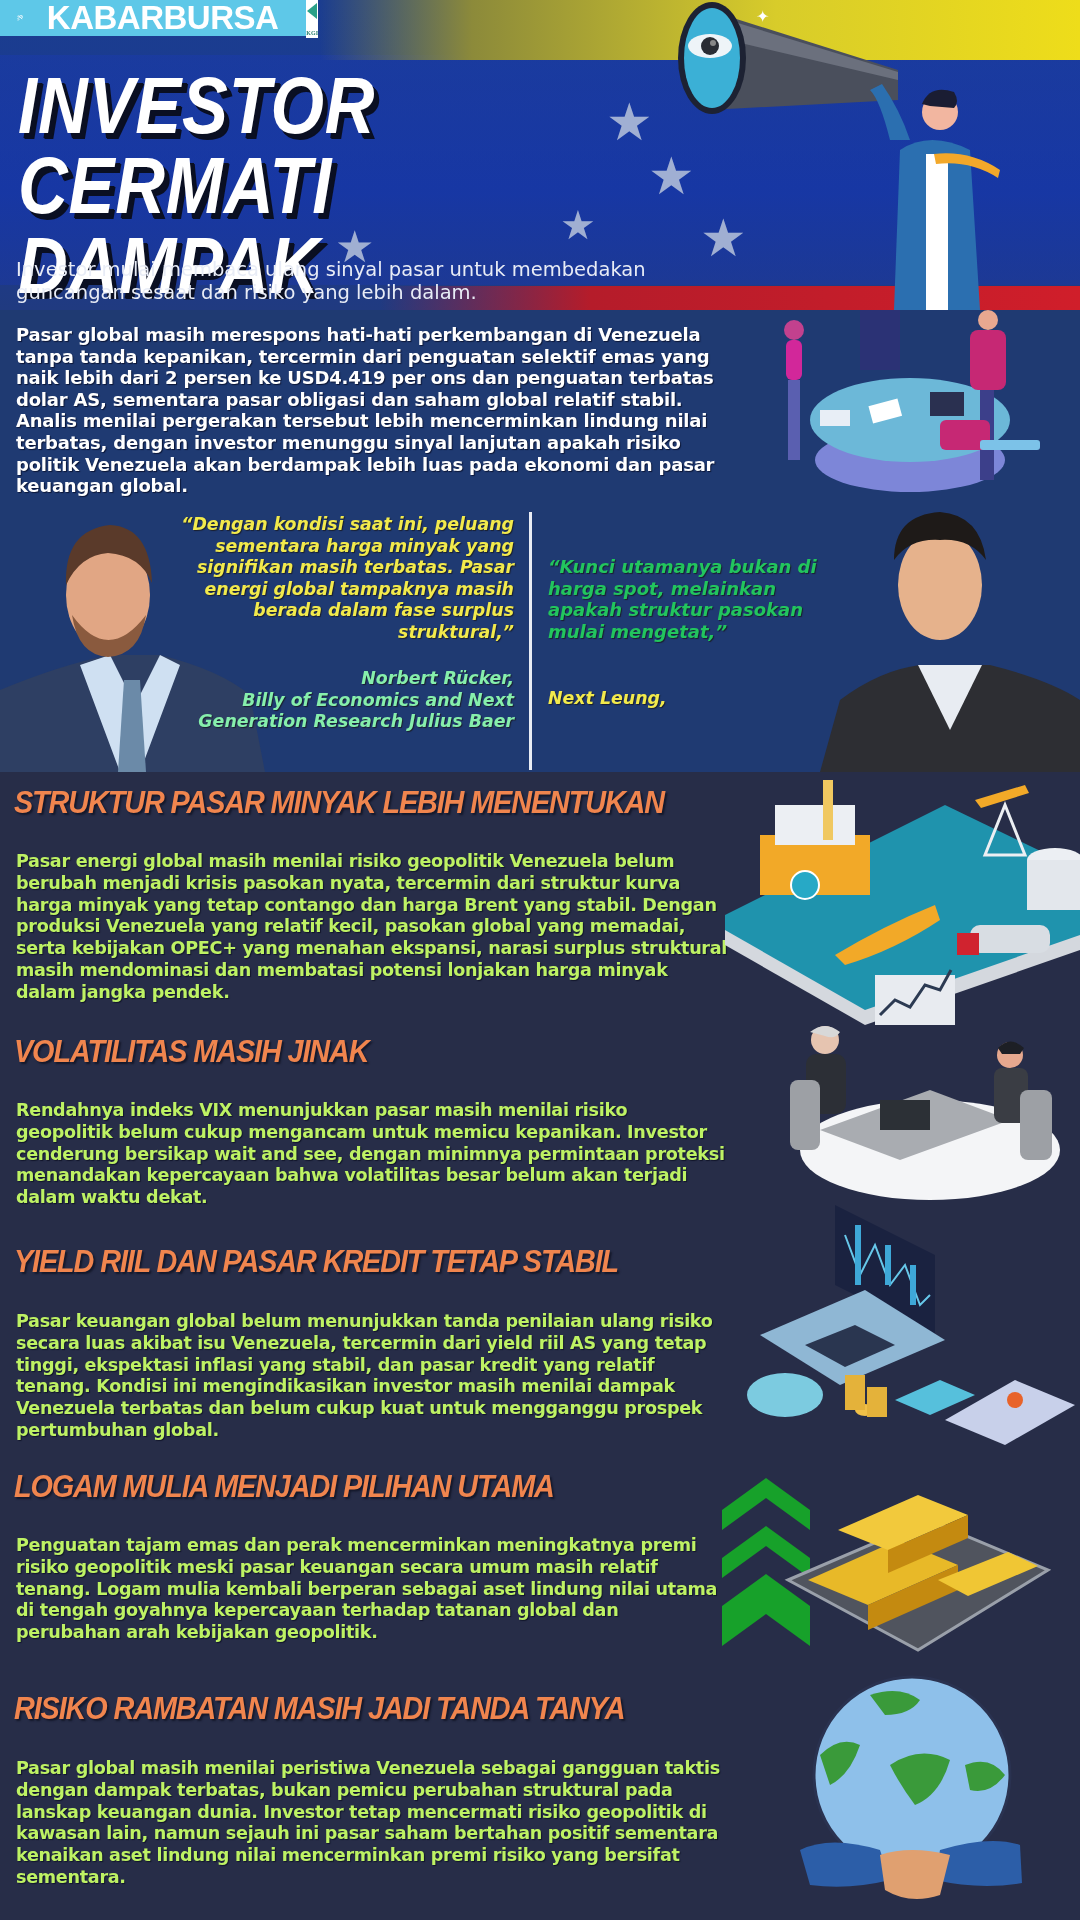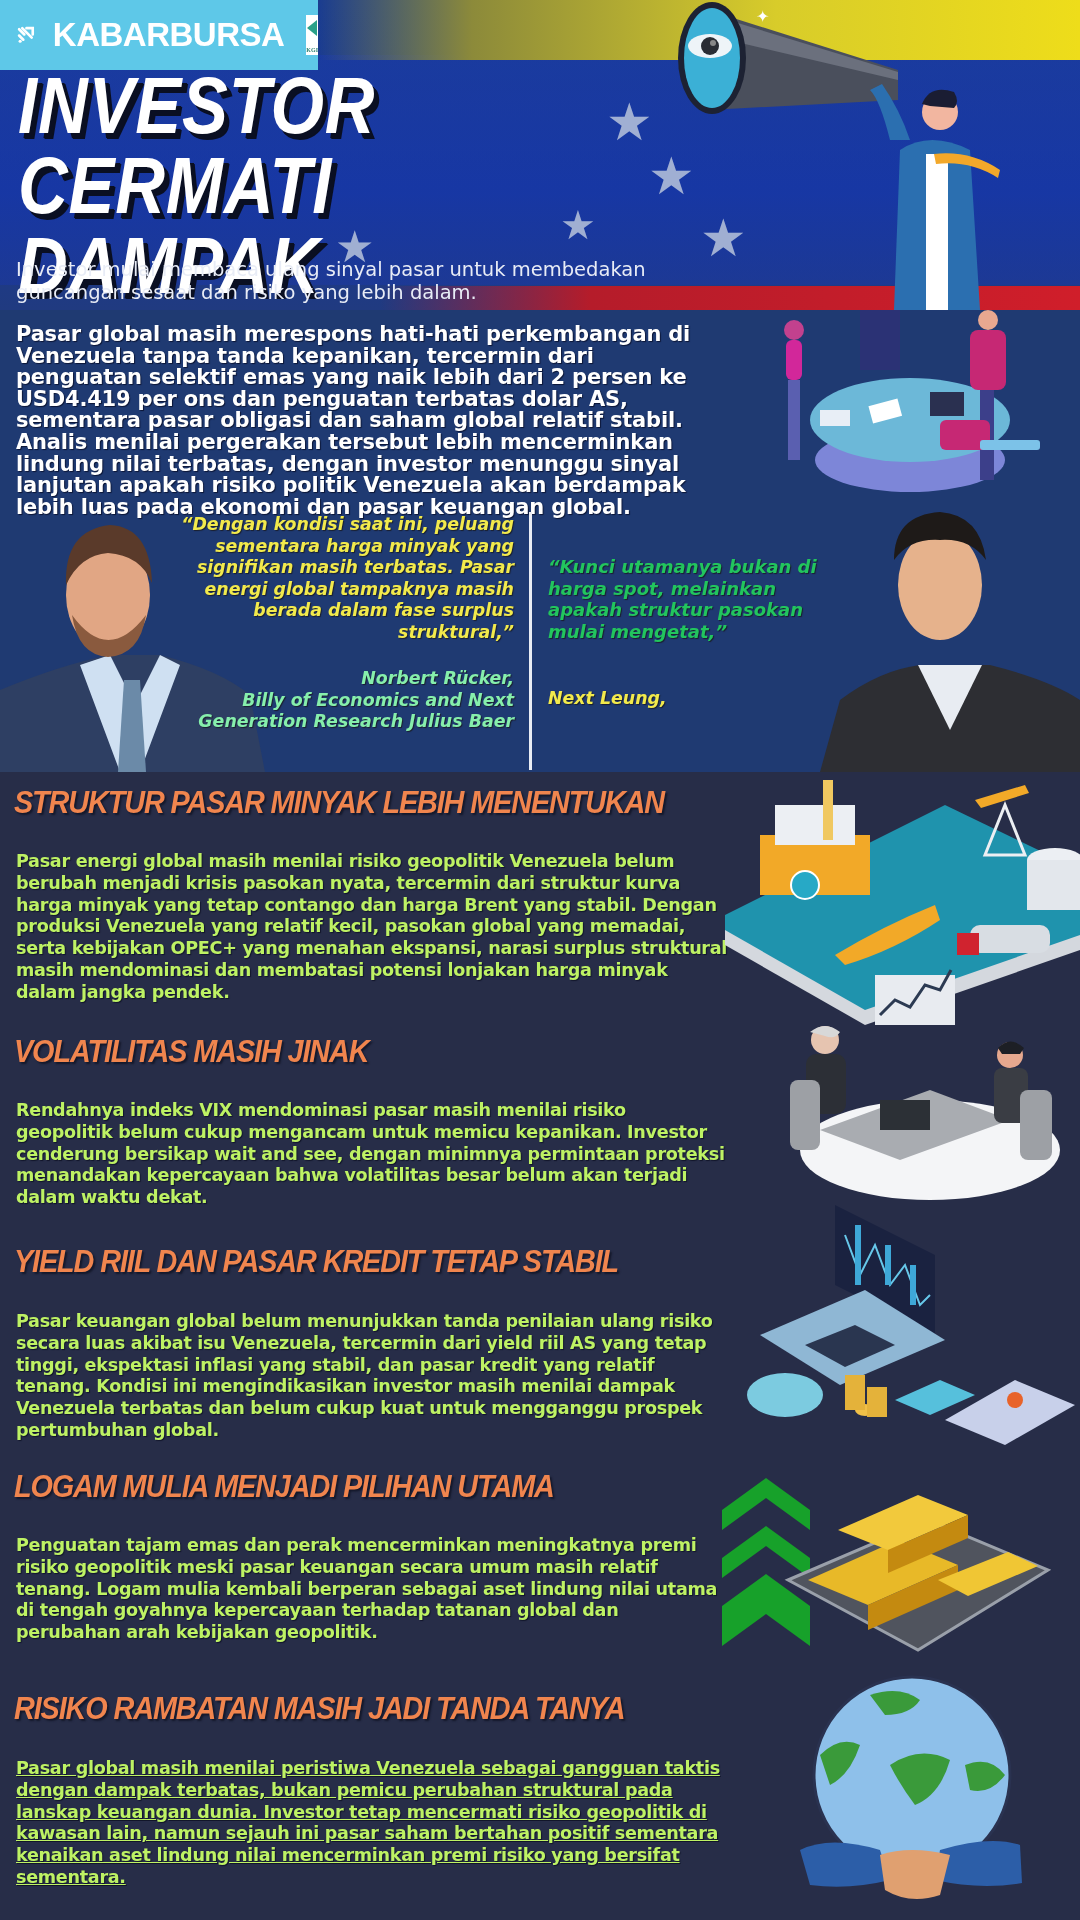--- a/index.html
+++ b/index.html
@@ -10,43 +10,43 @@
   .hero { position: absolute; left: 0; top: 0; width: 1080px; height: 310px; overflow: hidden;
     background: linear-gradient(180deg, #1b3d8f 0%, #1a3a92 60%, #203a80 100%); }
   .flag-yellow { position: absolute; left: 320px; top: 0; width: 760px; height: 60px;
     background: linear-gradient(90deg, rgba(200,190,60,0.0) 0%, #8c8a3a 20%, #d8cc2a 60%, #eedd1a 100%); }
   .flag-blue-band { position: absolute; left: 0; top: 55px; width: 1080px; height: 230px;
     background: linear-gradient(180deg, #1a3aa8 0%, #1535b0 60%, #1b38a0 100%); opacity: .6; }
   .flag-red { position: absolute; left: 380px; top: 286px; width: 700px; height: 24px;
     background: linear-gradient(90deg, rgba(200,30,40,0) 0%, #b51c2a 30%, #d01e2a 100%); }
   .star { position: absolute; color: #b8c4dc; font-size: 52px; line-height: 1; opacity: .85; }
 
-  .logo-bar { position: absolute; left: 0; top: 0; width: 318px; height: 70px; background: #5ec8e8;
-    display: flex; align-items: center; padding-left: 17px; gap: 18px; }
+  .logo-bar { position: absolute; left: 0; top: 0; width: 318px; height: 36px; background: #5ec8e8;
+    display: flex; align-items: center; padding-left: 17px; gap: 24px; }
   .logo-mark { width: 34px; height: 34px; position: relative; }
   .logo-text { font-family: "Liberation Sans", sans-serif; font-weight: 700; font-size: 33px; color: #fff; letter-spacing: -0.5px; }
   .kgi-badge { width: 18px; height: 40px; background: #fff; margin-left: 4px; display: flex; flex-direction: column; align-items: center; justify-content: space-between; padding: 2px 0; }
   .kgi-badge .k { width: 0; height: 0; border-top: 8px solid transparent; border-bottom: 8px solid transparent; border-right: 10px solid #2aa088; margin-top: 3px; }
   .kgi-badge .t { font-size: 6px; color: #2a8070; font-family: "Liberation Serif", serif; font-weight: 700; }
 
   .hero-title { position: absolute; left: 18px; top: 66px; width: 700px;
     font-family: "Liberation Sans", sans-serif; font-weight: 700; font-style: italic;
     font-size: 80px; line-height: 80px; color: #fff; letter-spacing: 1px; transform: scaleX(0.86); transform-origin: left top;
     text-shadow: 5px 5px 0 #0a0f22, 6px 6px 0 #0a0f22; }
   .hero-sub { position: absolute; left: 16px; top: 258px; width: 660px; font-family: "DejaVu Sans", sans-serif;
     font-size: 19.5px; line-height: 23px; color: #e8ecf6; font-weight: 400; }
 
   
   .scope { position: absolute; left: 668px; top: 0; width: 320px; height: 120px; }
   .man { position: absolute; left: 870px; top: 80px; width: 130px; height: 230px; }
 
   
   .intro-band { position: absolute; left: 0; top: 310px; width: 1080px; height: 462px; background: #1f3a72; }
   .intro-text { position: absolute; left: 16px; top: 324px; width: 700px; font-family: "DejaVu Sans", sans-serif; font-weight: 700;
-    font-size: 21px; line-height: 21.6px; color: #fff; text-shadow: 1px 1px 1px #0c1636; letter-spacing: -0.2px; }
+    font-size: 18px; line-height: 21.6px; color: #fff; text-shadow: 1px 1px 1px #0c1636; letter-spacing: -0.2px; }
 
   .meeting { position: absolute; left: 760px; top: 310px; width: 310px; height: 200px; }
 
   
   .portrait { position: absolute; overflow: hidden; }
   .portrait-left { left: 0; top: 505px; width: 270px; height: 267px; }
   .portrait-right { left: 820px; top: 490px; width: 260px; height: 282px; }
 
   .quote-left { position: absolute; left: 170px; top: 514px; width: 344px; text-align: right;
     font-family: "DejaVu Sans", sans-serif; font-weight: 700; font-style: italic; font-size: 17.4px; line-height: 21.6px;
@@ -175,30 +175,30 @@
 <div class="quote-right-name">
   <div>Next Leung,</div>
 </div>
 
 <div class="sections-bg"></div>
 
 <h2 class="sec-h" style="top:786px;">STRUKTUR PASAR MINYAK LEBIH MENENTUKAN</h2>
 <p class="sec-p" style="top:851px;">Pasar energi global masih menilai risiko geopolitik Venezuela belum berubah menjadi krisis pasokan nyata, tercermin dari struktur kurva harga minyak yang tetap contango dan harga Brent yang stabil. Dengan produksi Venezuela yang relatif kecil, pasokan global yang memadai, serta kebijakan OPEC+ yang menahan ekspansi, narasi surplus struktural masih mendominasi dan membatasi potensi lonjakan harga minyak dalam jangka pendek.</p>
 
 <h2 class="sec-h" style="top:1035px;">VOLATILITAS MASIH JINAK</h2>
-<p class="sec-p" style="top:1100px;">Rendahnya indeks VIX mendominasi pasar masih menilai risiko geopolitik belum cukup mengancam untuk memicu kepanikan. Investor cenderung bersikap wait and see, dengan minimnya permintaan proteksi menandakan kepercayaan bahwa volatilitas besar belum akan terjadi dalam waktu dekat.</p>
+<p class="sec-p" style="top:1100px;">Rendahnya indeks VIX menunjukkan pasar masih menilai risiko geopolitik belum cukup mengancam untuk memicu kepanikan. Investor cenderung bersikap wait and see, dengan minimnya permintaan proteksi menandakan kepercayaan bahwa volatilitas besar belum akan terjadi dalam waktu dekat.</p>
 
 <h2 class="sec-h" style="top:1245px;">YIELD RIIL DAN PASAR KREDIT TETAP STABIL</h2>
 <p class="sec-p" style="top:1311px;">Pasar keuangan global belum menunjukkan tanda penilaian ulang risiko secara luas akibat isu Venezuela, tercermin dari yield riil AS yang tetap tinggi, ekspektasi inflasi yang stabil, dan pasar kredit yang relatif tenang. Kondisi ini mengindikasikan investor masih menilai dampak Venezuela terbatas dan belum cukup kuat untuk mengganggu prospek pertumbuhan global.</p>
 
 <h2 class="sec-h" style="top:1470px;">LOGAM MULIA MENJADI PILIHAN UTAMA</h2>
 <p class="sec-p" style="top:1535px;">Penguatan tajam emas dan perak mencerminkan meningkatnya premi risiko geopolitik meski pasar keuangan secara umum masih relatif tenang. Logam mulia kembali berperan sebagai aset lindung nilai utama di tengah goyahnya kepercayaan terhadap tatanan global dan perubahan arah kebijakan geopolitik.</p>
 
 <h2 class="sec-h" style="top:1692px;">RISIKO RAMBATAN MASIH JADI TANDA TANYA</h2>
-<p class="sec-p" style="top:1758px;text-decoration:underline;">Pasar global masih menilai peristiwa Venezuela sebagai gangguan taktis dengan dampak terbatas, bukan pemicu perubahan struktural pada lanskap keuangan dunia. Investor tetap mencermati risiko geopolitik di kawasan lain, namun sejauh ini pasar saham bertahan positif sementara kenaikan aset lindung nilai mencerminkan premi risiko yang bersifat sementara.</p>
+<p class="sec-p" style="top:1758px;">Pasar global masih menilai peristiwa Venezuela sebagai gangguan taktis dengan dampak terbatas, bukan pemicu perubahan struktural pada lanskap keuangan dunia. Investor tetap mencermati risiko geopolitik di kawasan lain, namun sejauh ini pasar saham bertahan positif sementara kenaikan aset lindung nilai mencerminkan premi risiko yang bersifat sementara.</p>
 
 <svg class="illus" style="left:725px;top:775px;width:355px;height:250px;" viewBox="0 0 355 250">
   <polygon points="0,150 220,40 355,105 355,175 140,250 0,170" fill="#d4d8de"></polygon>
   <polygon points="0,140 220,30 355,95 355,160 140,235 0,155" fill="#1f93ad"></polygon>
   <rect x="35" y="60" width="110" height="60" fill="#f2a928"></rect>
   <rect x="50" y="30" width="80" height="40" fill="#eceff3"></rect>
   <rect x="98" y="5" width="10" height="60" fill="#f0c860"></rect>
   <circle cx="80" cy="110" r="14" fill="#27a9c6" stroke="#fff" stroke-width="2"></circle>
   <path d="M110,180 Q160,150 210,130 L215,145 Q170,175 120,190 Z" fill="#f2a928"></path>
   <rect x="245" y="150" width="80" height="28" rx="10" fill="#d8dde3"></rect>

